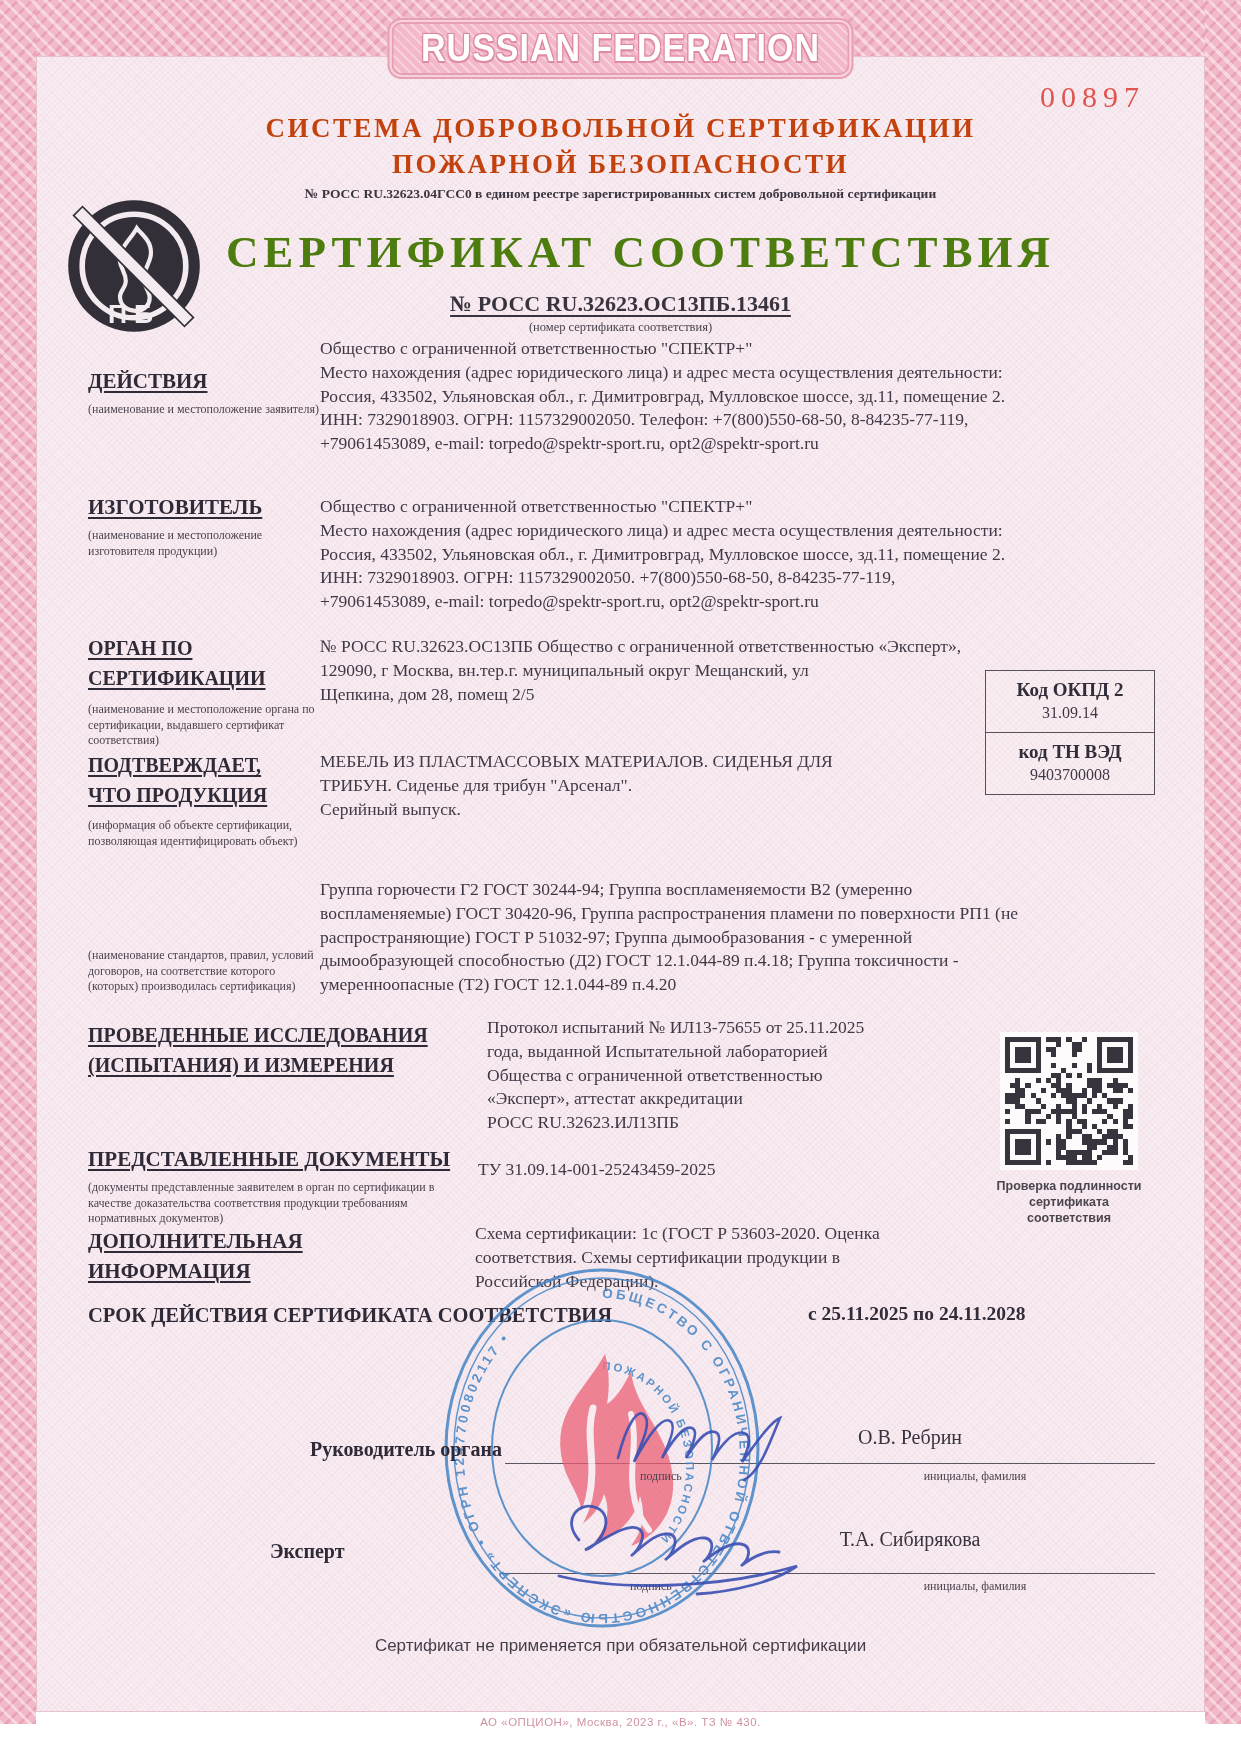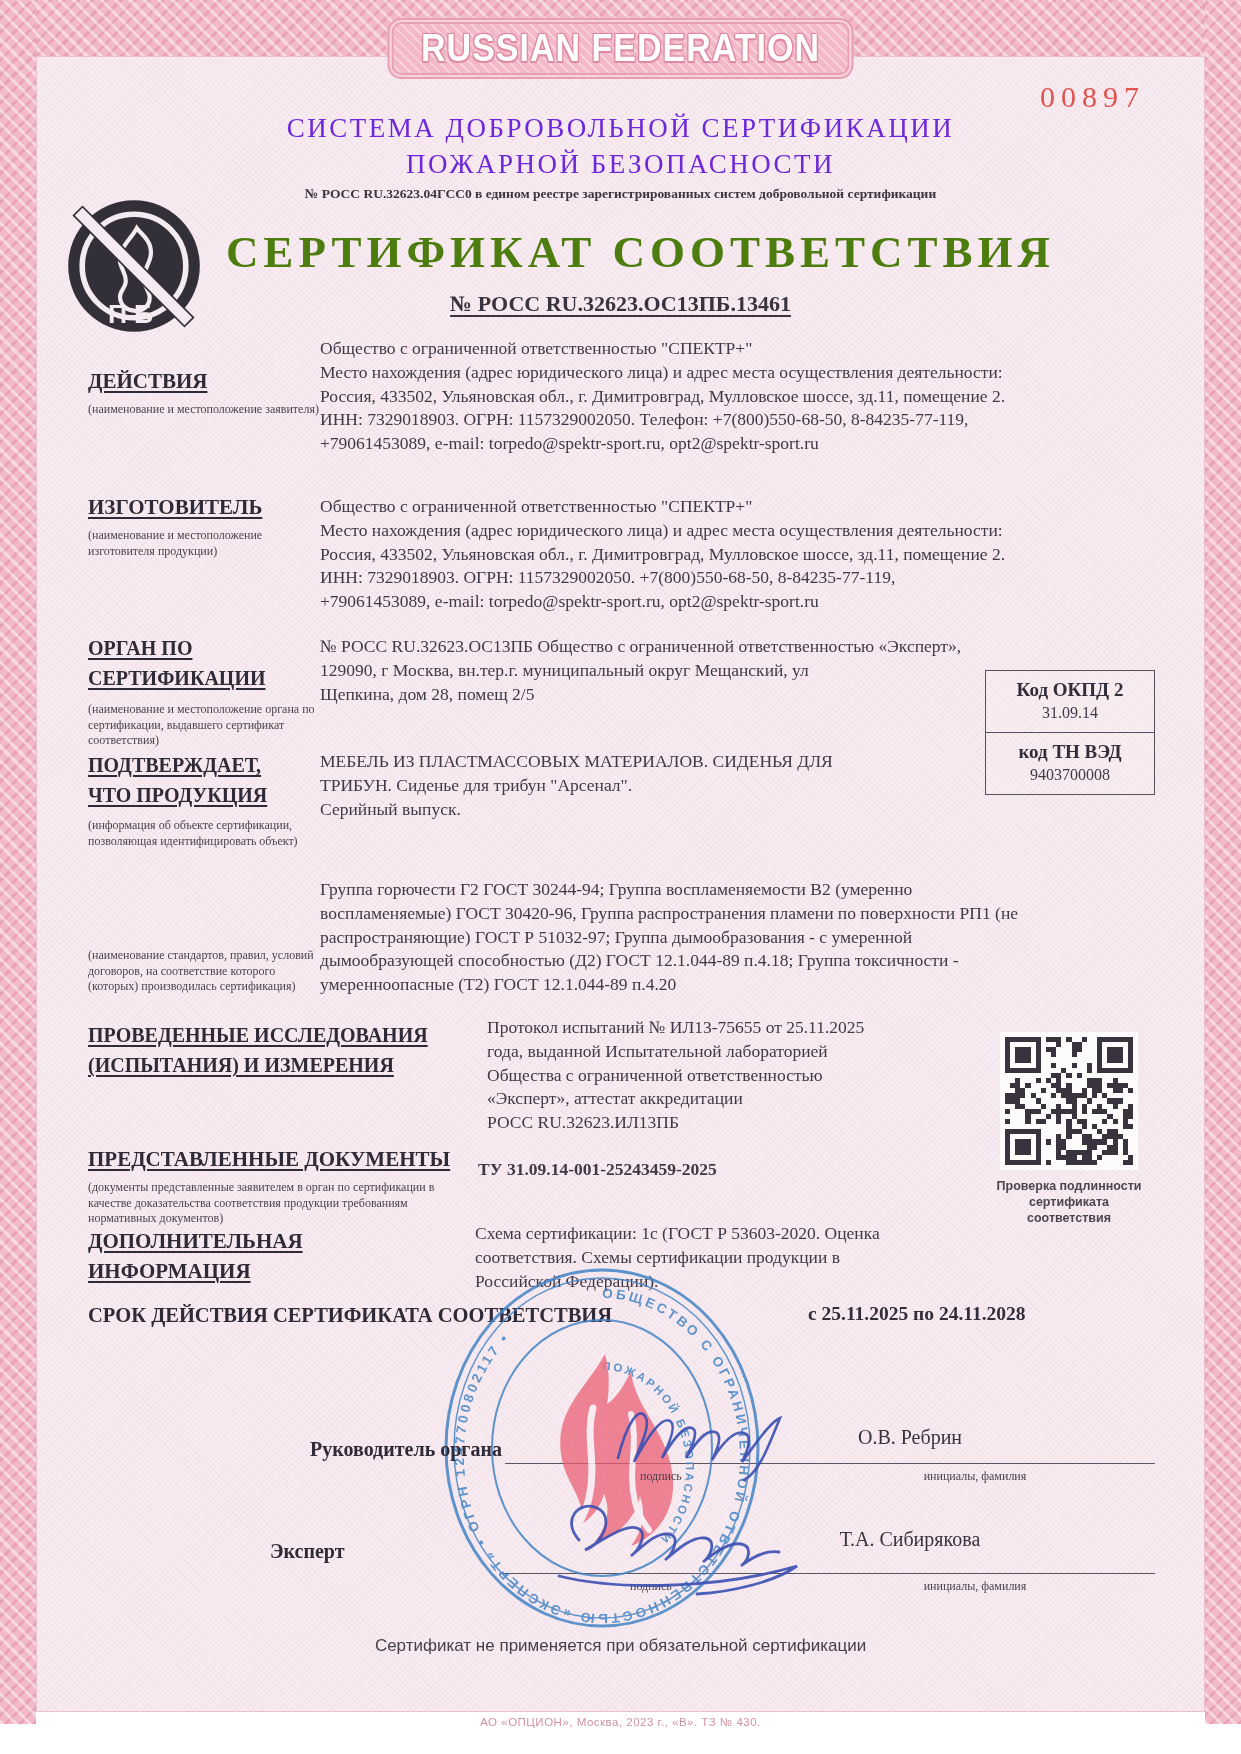--- a/index.html
+++ b/index.html
@@ -22,22 +22,22 @@
   
   .badge{position:absolute;left:50%;top:22px;transform:translateX(-50%);
     background-color:#f3b9c8;
     background-image:repeating-linear-gradient(45deg, rgba(255,255,255,.35) 0 2px, rgba(255,255,255,0) 2px 7px);
     border-radius:10px;padding:7px 30px;
     box-shadow:0 0 0 2px #f6d2db, 0 0 0 4px #e79fb4, inset 0 0 0 2px #e79fb4;z-index:3;}
   .badge span{font-family:"Liberation Sans",sans-serif;font-weight:bold;font-size:34px;letter-spacing:1px;
     color:#ffffff;text-shadow:0 0 2px #d97f98,0 0 2px #d97f98,1px 1px 0 #e090a8,-1px -1px 0 #e090a8,1px -1px 0 #e090a8,-1px 1px 0 #e090a8;
     display:inline-block;transform:scaleY(1.12);}
   .serial{position:absolute;right:96px;top:80px;font-size:30px;letter-spacing:6px;color:#e0544f;z-index:2;}
-  .sys-title{position:absolute;left:0;right:0;top:110px;text-align:center;font-weight:normal;font-size:27px;
-    line-height:36px;letter-spacing:2.5px;color:#6d28d9;white-space:pre-line;z-index:2;}
+  .sys-title{position:absolute;left:0;right:0;top:110px;text-align:center;font-weight:bold;font-size:27px;
+    line-height:36px;letter-spacing:2.5px;color:#c2410c;white-space:pre-line;z-index:2;}
   .registry{position:absolute;left:0;right:0;top:186px;text-align:center;font-weight:bold;font-size:13.5px;color:#3a3541;z-index:2;}
   .cert-title{position:absolute;left:80px;right:40px;top:226px;text-align:center;font-weight:bold;font-size:45px;
     letter-spacing:5px;color:#4d7c0f;z-index:2;}
   .cert-num{position:absolute;left:0;right:0;top:291px;text-align:center;font-weight:bold;font-size:22px;color:#38333f;
     text-decoration:underline;text-decoration-thickness:2px;text-underline-offset:4px;z-index:2;}
   .cert-num-cap{position:absolute;left:0;right:0;top:320px;text-align:center;font-size:12.5px;color:#4a4450;z-index:2;}
   .logo{position:absolute;left:64px;top:196px;width:140px;height:140px;z-index:2;}
   
   .lbl{position:absolute;left:88px;width:240px;font-weight:bold;font-size:21px;color:#2f2a37;
     text-decoration:underline;text-decoration-thickness:2px;text-underline-offset:3px;white-space:pre-line;line-height:30px;z-index:2;}
@@ -92,20 +92,21 @@
       <circle cx="50" cy="50" r="47" fill="#332f38"></circle>
       <circle cx="50" cy="50" r="37" fill="none" stroke="#f3ebef" stroke-width="4"></circle>
       <path d="M52 23 C47 32 39 37 40 47 C41 53 45 56 44 62 C43.5 66 40 68 40 72 C40 78 45 82 51 82 C58 82 62 77 61 71 C60 66 56 63 57 57 C58 50 64 45 61.5 36 C60 30 55 27 52 23 Z" fill="none" stroke="#f3ebef" stroke-width="3"></path>
       <rect x="45" y="-6" width="9" height="112" fill="#f3ebef" stroke="#332f38" stroke-width="1.2" transform="rotate(-45 50 50)"></rect>
       <text x="50" y="91" text-anchor="middle" font-family="Liberation Sans,sans-serif" font-weight="bold" font-size="19" letter-spacing="5" fill="#f3ebef">ПБ</text>
     </svg>
   </div>
 
   <div class="cert-title">СЕРТИФИКАТ СООТВЕТСТВИЯ</div>
   <div class="cert-num">№ РОСС RU.32623.ОС13ПБ.13461</div>
+  <div class="cert-num-cap">(номер сертификата соответствия)</div>
 
   <div class="lbl" style="top:366px;">ДЕЙСТВИЯ</div>
   <div class="sublbl" style="top:402px;">(наименование и местоположение заявителя)</div>
   <div class="content" style="left:320px;top:337px;width:805px;">Общество с ограниченной ответственностью "СПЕКТР+"
 Место нахождения (адрес юридического лица) и адрес места осуществления деятельности:
 Россия, 433502, Ульяновская обл., г. Димитровград, Мулловское шоссе, зд.11, помещение 2.
 ИНН: 7329018903. ОГРН: 1157329002050. Телефон: +7(800)550-68-50, 8-84235-77-119,
 +79061453089, e-mail: torpedo@spektr-sport.ru, opt2@spektr-sport.ru</div>
 
   <div class="lbl" style="top:492px;">ИЗГОТОВИТЕЛЬ</div>
@@ -438,21 +439,21 @@
         <rect x="15" y="24" width="1" height="1" fill="#38333d"></rect>
         <rect x="16" y="24" width="1" height="1" fill="#38333d"></rect>
         <rect x="17" y="24" width="1" height="1" fill="#38333d"></rect>
         <rect x="23" y="24" width="1" height="1" fill="#38333d"></rect>
         <rect x="24" y="24" width="1" height="1" fill="#38333d"></rect>
       </svg></div>
   <div class="qr-cap">Проверка подлинности сертификата соответствия</div>
 
   <div class="lbl" style="top:1144px;width:380px;">ПРЕДСТАВЛЕННЫЕ ДОКУМЕНТЫ</div>
   <div class="sublbl" style="top:1180px;width:350px;">(документы представленные заявителем в орган по сертификации в качестве доказательства соответствия продукции требованиям нормативных документов)</div>
-  <div class="content" style="left:478px;top:1158px;width:520px;font-weight:bold;">ТУ 31.09.14-001-25243459-2025</div>
+  <div class="content" style="left:478px;top:1158px;width:520px;">ТУ 31.09.14-001-25243459-2025</div>
 
   <div class="lbl" style="top:1226px;">ДОПОЛНИТЕЛЬНАЯ
 ИНФОРМАЦИЯ</div>
   <div class="content" style="left:475px;top:1222px;width:460px;">Схема сертификации: 1с (ГОСТ Р 53603-2020. Оценка
 соответствия. Схемы сертификации продукции в
 Российской Федерации).</div>
 
   <div class="validity-lbl">СРОК ДЕЙСТВИЯ СЕРТИФИКАТА СООТВЕТСТВИЯ</div>
   <div class="validity-val">с 25.11.2025 по 24.11.2028</div>
 

